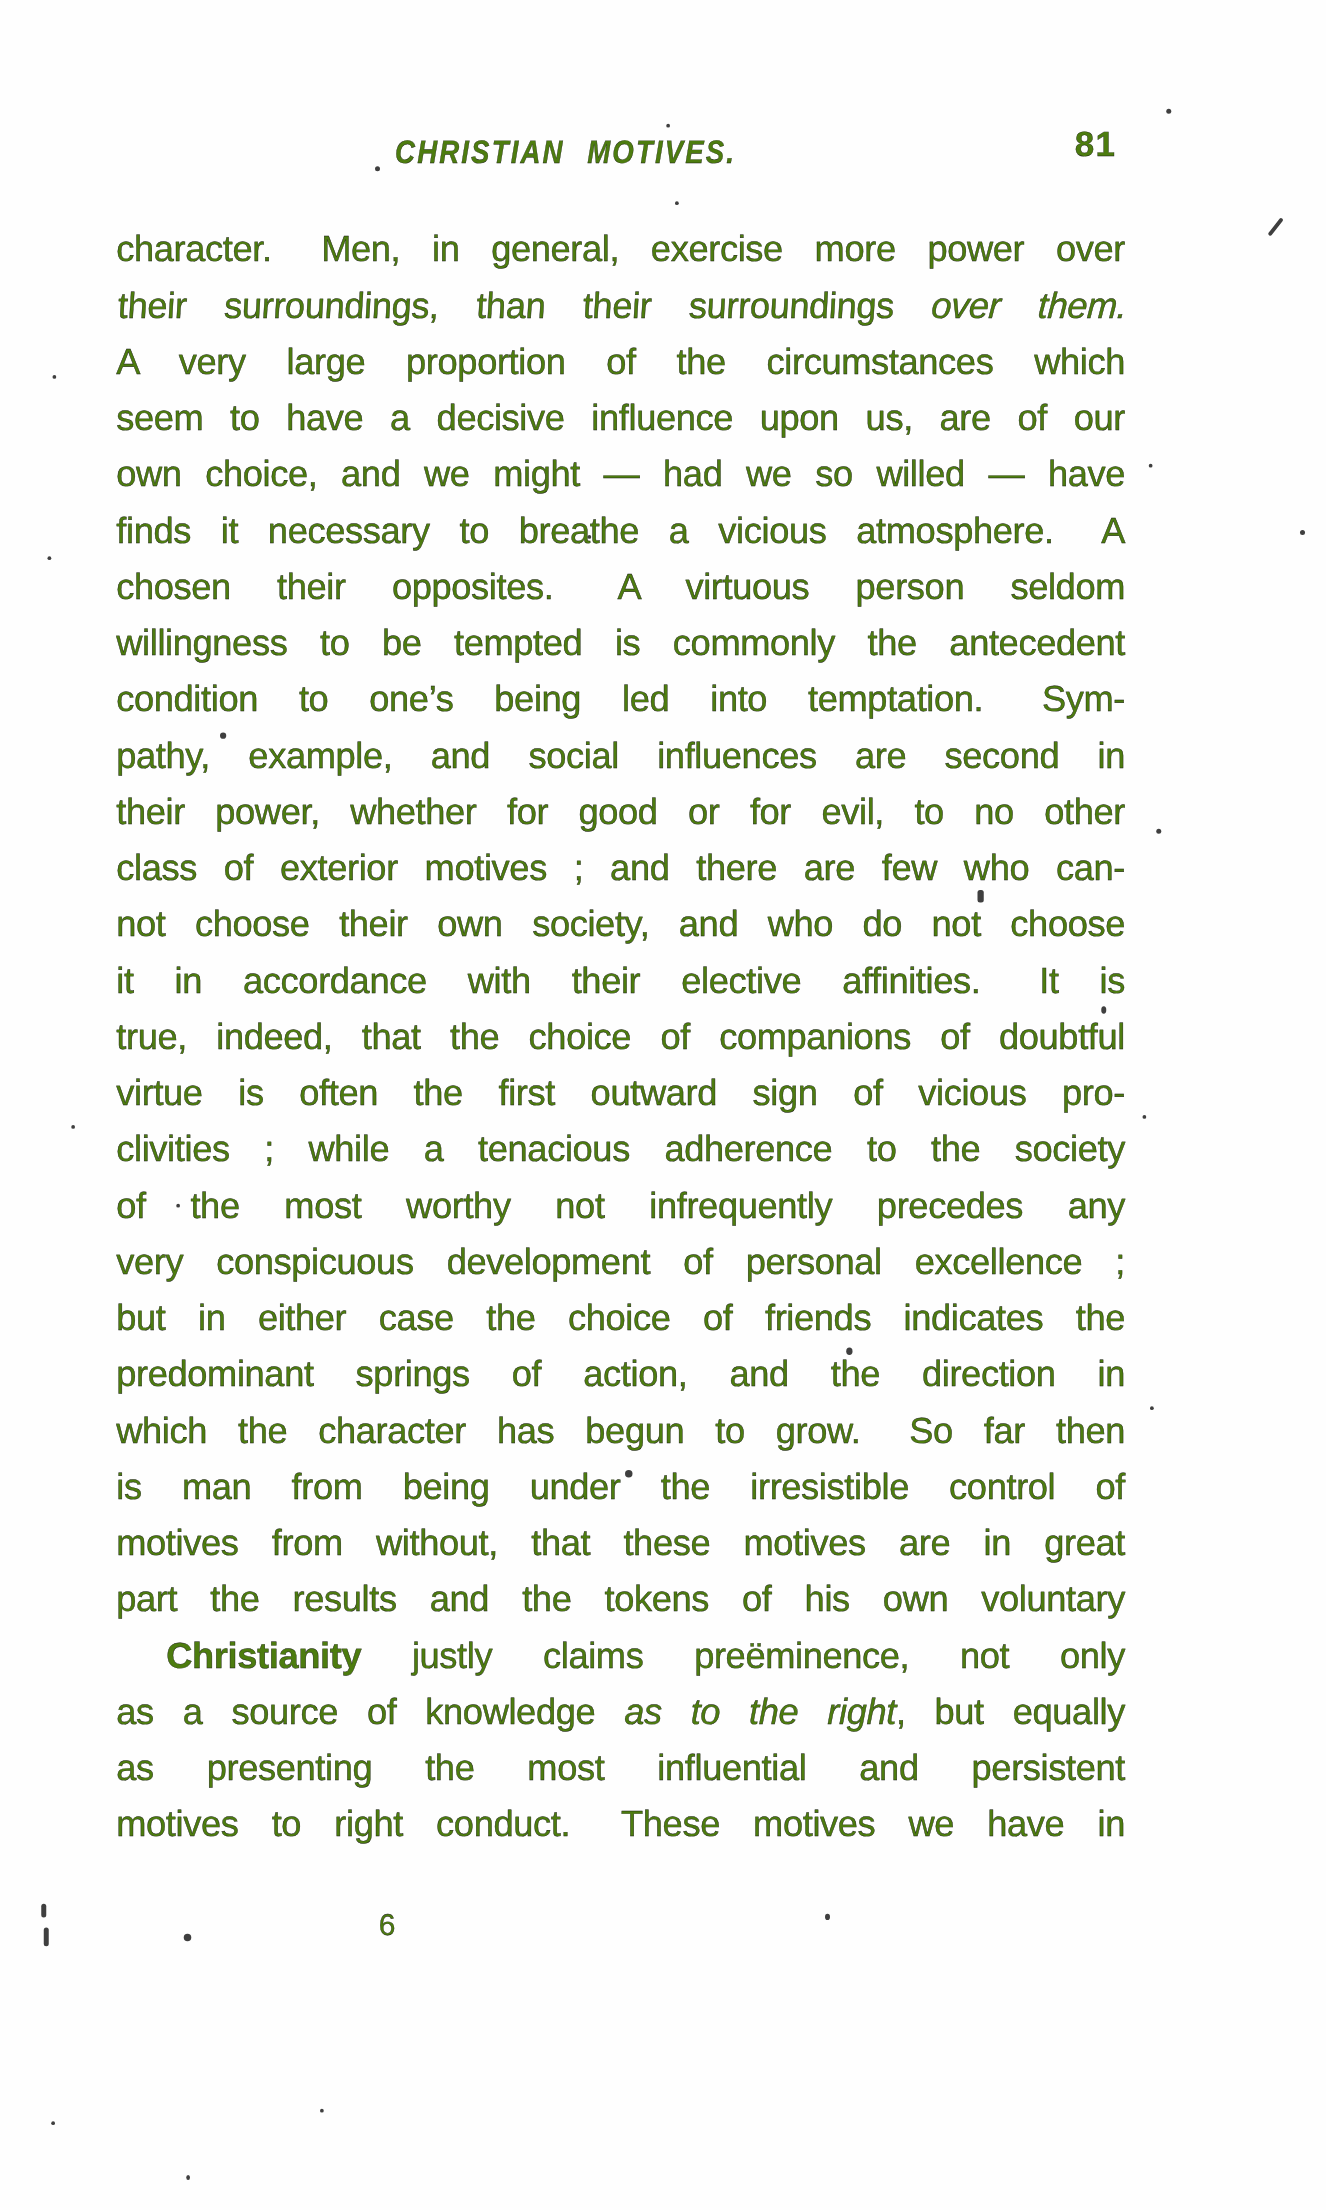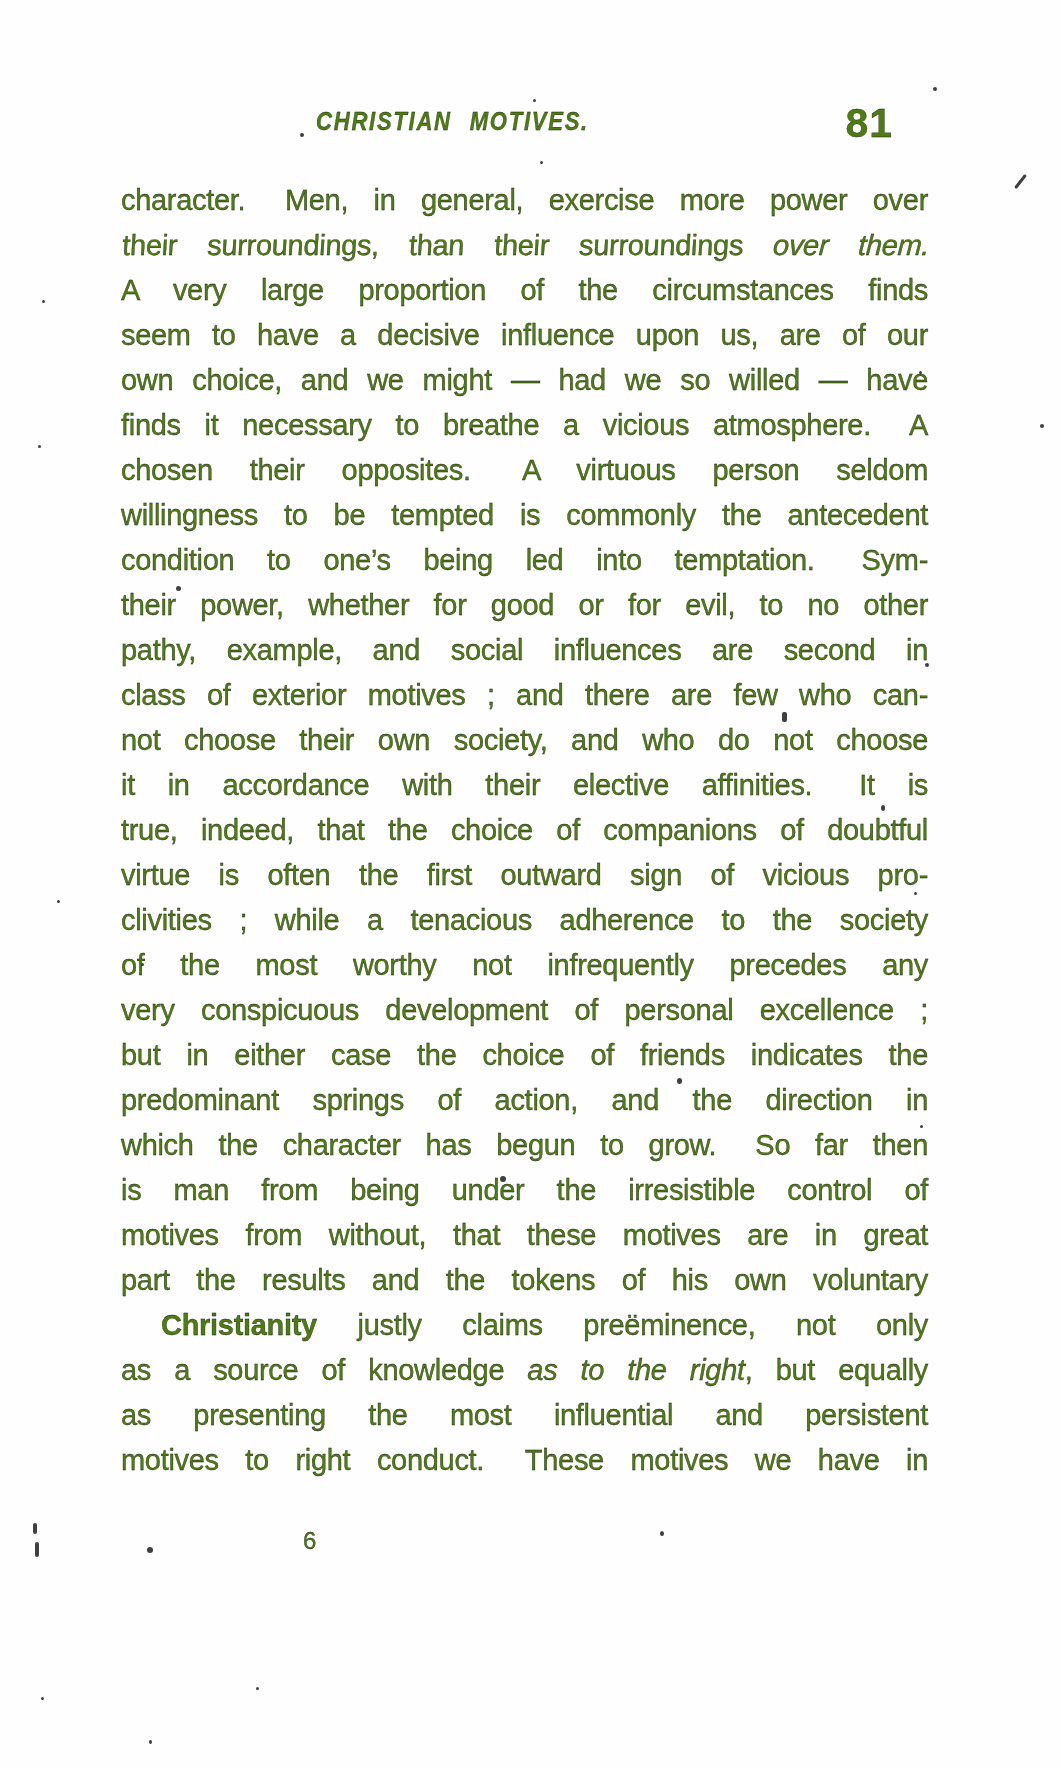--- a/index.html
+++ b/index.html
@@ -21,27 +21,27 @@
   }
   .head-title{
     display:inline-block;
     font-style:italic;font-weight:700;
     font-size:26px;letter-spacing:2px;word-spacing:12px;
     transform:scaleX(.85);transform-origin:center;
     -webkit-text-stroke:.3px #151515;
   }
   .page-number{
     position:absolute;right:7px;top:-6px;
-    font-weight:700;font-size:41px;letter-spacing:1px;margin-left:20px;
+    font-weight:700;font-size:28px;letter-spacing:1px;margin-left:20px;
     -webkit-text-stroke:.3px #151515;
   }
   
   .text-block{
     position:absolute;left:93px;top:178px;width:807px;
-    font-size:29px;line-height:45px;letter-spacing:-.3px;margin-left:28px;
+    font-size:29px;line-height:45px;letter-spacing:-.3px;
     -webkit-text-stroke:.32px #151515;
   }
   .line{
     height:45px;
     text-align:justify;
     text-align-last:justify;
     white-space:normal;
   }
   .line.endp{text-align-last:left;}
   .line.indent{text-indent:40px;}
@@ -69,29 +69,29 @@
   <header class="running-head">
     <div class="head-title-wrap">
       <span class="head-title">CHRISTIAN MOTIVES.</span>
     </div>
     <span class="page-number">81</span>
   </header>
 
   <main class="text-block" id="text-block">
       <div class="line"><span>character.  Men, in general, exercise more power over</span></div>
       <div class="line slant"><span>their surroundings, than their surroundings </span><span class="i">over them.</span></div>
-      <div class="line"><span>A very large proportion of the circumstances finds</span></div>
+      <div class="line"><span>A very large proportion of the circumstances which</span></div>
       <div class="line"><span>seem to have a decisive influence upon us, are of our</span></div>
       <div class="line"><span>own choice, and we might — had we so willed — have</span></div>
       <div class="line"><span>finds it necessary to breathe a vicious atmosphere.  A</span></div>
       <div class="line"><span>chosen their opposites.  A virtuous person seldom</span></div>
       <div class="line"><span>willingness to be tempted is commonly the antecedent</span></div>
       <div class="line"><span>condition to one’s being led into temptation.  Sym-</span></div>
+      <div class="line"><span>pathy, example, and social influences are second in</span></div>
       <div class="line"><span>their power, whether for good or for evil, to no other</span></div>
-      <div class="line"><span>pathy, example, and social influences are second in</span></div>
       <div class="line"><span>class of exterior motives ; and there are few who can-</span></div>
       <div class="line"><span>not choose their own society, and who do not choose</span></div>
       <div class="line"><span>it in accordance with their elective affinities.  It is</span></div>
       <div class="line"><span>true, indeed, that the choice of companions of doubtful</span></div>
       <div class="line"><span>virtue is often the first outward sign of vicious pro-</span></div>
       <div class="line"><span>clivities ; while a tenacious adherence to the society</span></div>
       <div class="line"><span>of the most worthy not infrequently precedes any</span></div>
       <div class="line"><span>very conspicuous development of personal excellence ;</span></div>
       <div class="line"><span>but in either case the choice of friends indicates the</span></div>
       <div class="line"><span>predominant springs of action, and the direction in</span></div>

